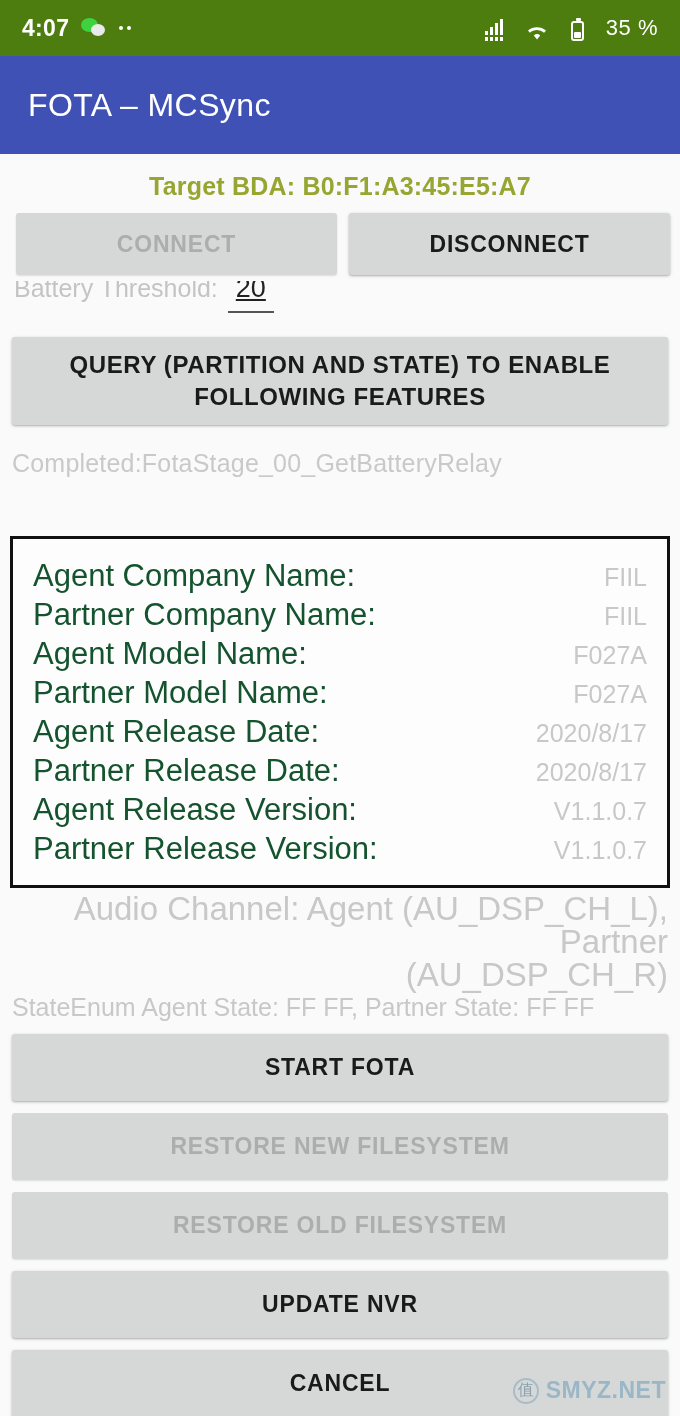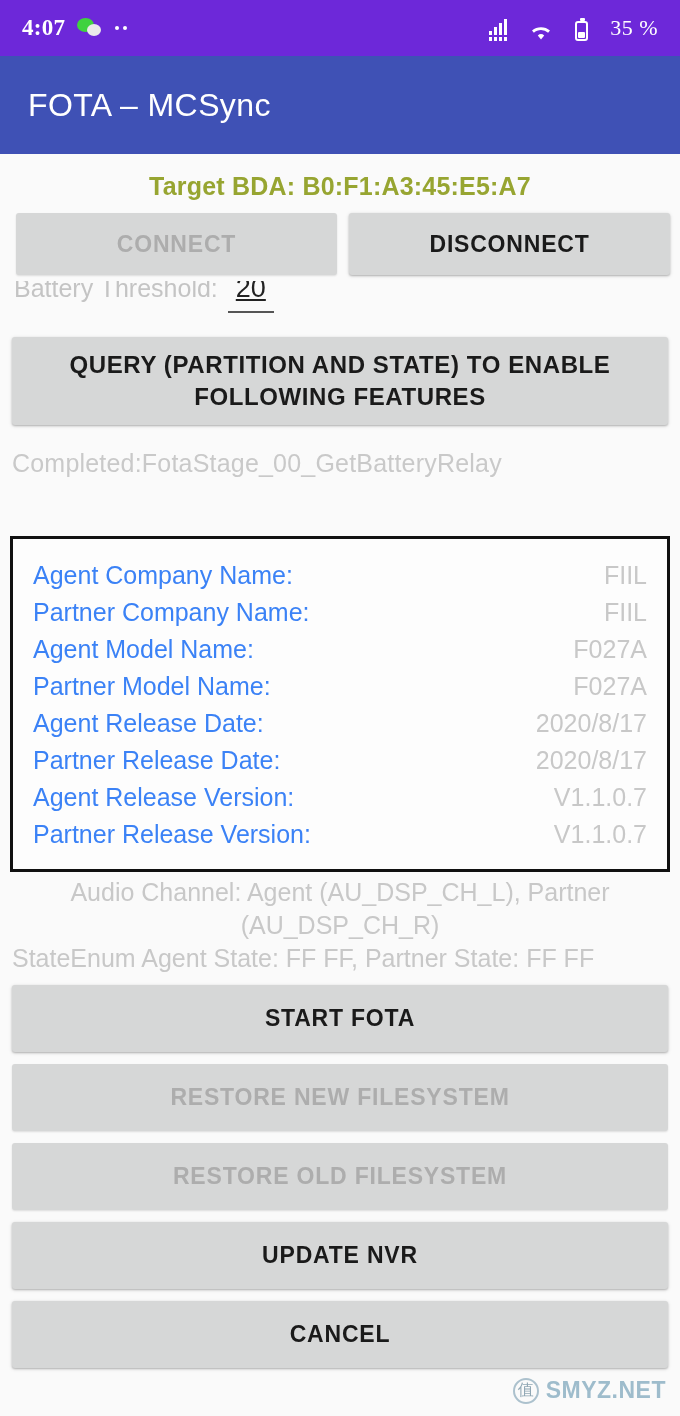--- a/index.html
+++ b/index.html
@@ -6,24 +6,23 @@
   html,body{
     width:680px; height:1416px; overflow:hidden;
     background:#FAFAFA;
     font-family:"Liberation Sans", sans-serif;
     -webkit-font-smoothing:antialiased;
   }
   #screen{ position:relative; width:680px; height:1416px; background:#FAFAFA; overflow:hidden; }
 
   
   .statusbar{
-    height:56px; background:#6d28d9; color:#FFFFFF;
+    height:56px; background:#4d7c0f; color:#FFFFFF;
     display:flex; align-items:center; justify-content:space-between;
     padding:0 22px;
-    font-family:Liberation Serif, serif;
   }
   .sb-left{ display:flex; align-items:center; gap:12px; }
   .sb-right{ display:flex; align-items:flex-end; gap:22px; }
   .sb-time{ font-size:23px; font-weight:600; letter-spacing:.3px; }
   .wechat{ width:26px; height:20px; position:relative; display:block; }
   .wechat .b1,.wechat .b2{ position:absolute; background:#3FD23F; border-radius:50%; }
   .wechat .b1{ width:17px; height:14px; left:0; top:0; }
   .wechat .b2{ width:14px; height:12px; left:10px; top:6px; background:#EAEAEA; }
   .dots2{ display:flex; gap:4px; align-items:center; }
   .dots2 i{ width:4px; height:4px; border-radius:50%; background:#fff; display:block; }
@@ -82,25 +81,25 @@
   .status-line{
     font-size:25px; color:#C9C9C9; padding:24px 12px 0; letter-spacing:.2px;
   }
 
   
   .infobox{
     margin:58px 10px 0; border:3px solid #111; background:#FDFDFD;
     padding:18px 20px 16px;
   }
   .inforow{ display:flex; justify-content:space-between; align-items:baseline; line-height:37px; }
-  .inforow .k{ font-size:25px; color:#3b82f6; }
+  .inforow .k{ font-size:31px; color:#14532d; }
   .inforow .v{ font-size:25px; color:#C8C8C8; }
 
   .audio{
-    font-size:25px; color:#C8C8C8; line-height:33px; text-align:center;
+    font-size:33px; color:#C8C8C8; line-height:33px; text-align:right;
     padding:4px 12px 0;
   }
   .audio .l1{ display:block; }
   .stateline{
     font-size:25px; color:#C8C8C8; line-height:33px; padding:0 12px; text-align:left;
   }
 
   .btn-stack{ padding:10px 12px 0; display:flex; flex-direction:column; gap:12px;align-items:flex-end; }
   .btn-full{ width:100%; height:67px; display:flex; align-items:center; justify-content:center; }
 

